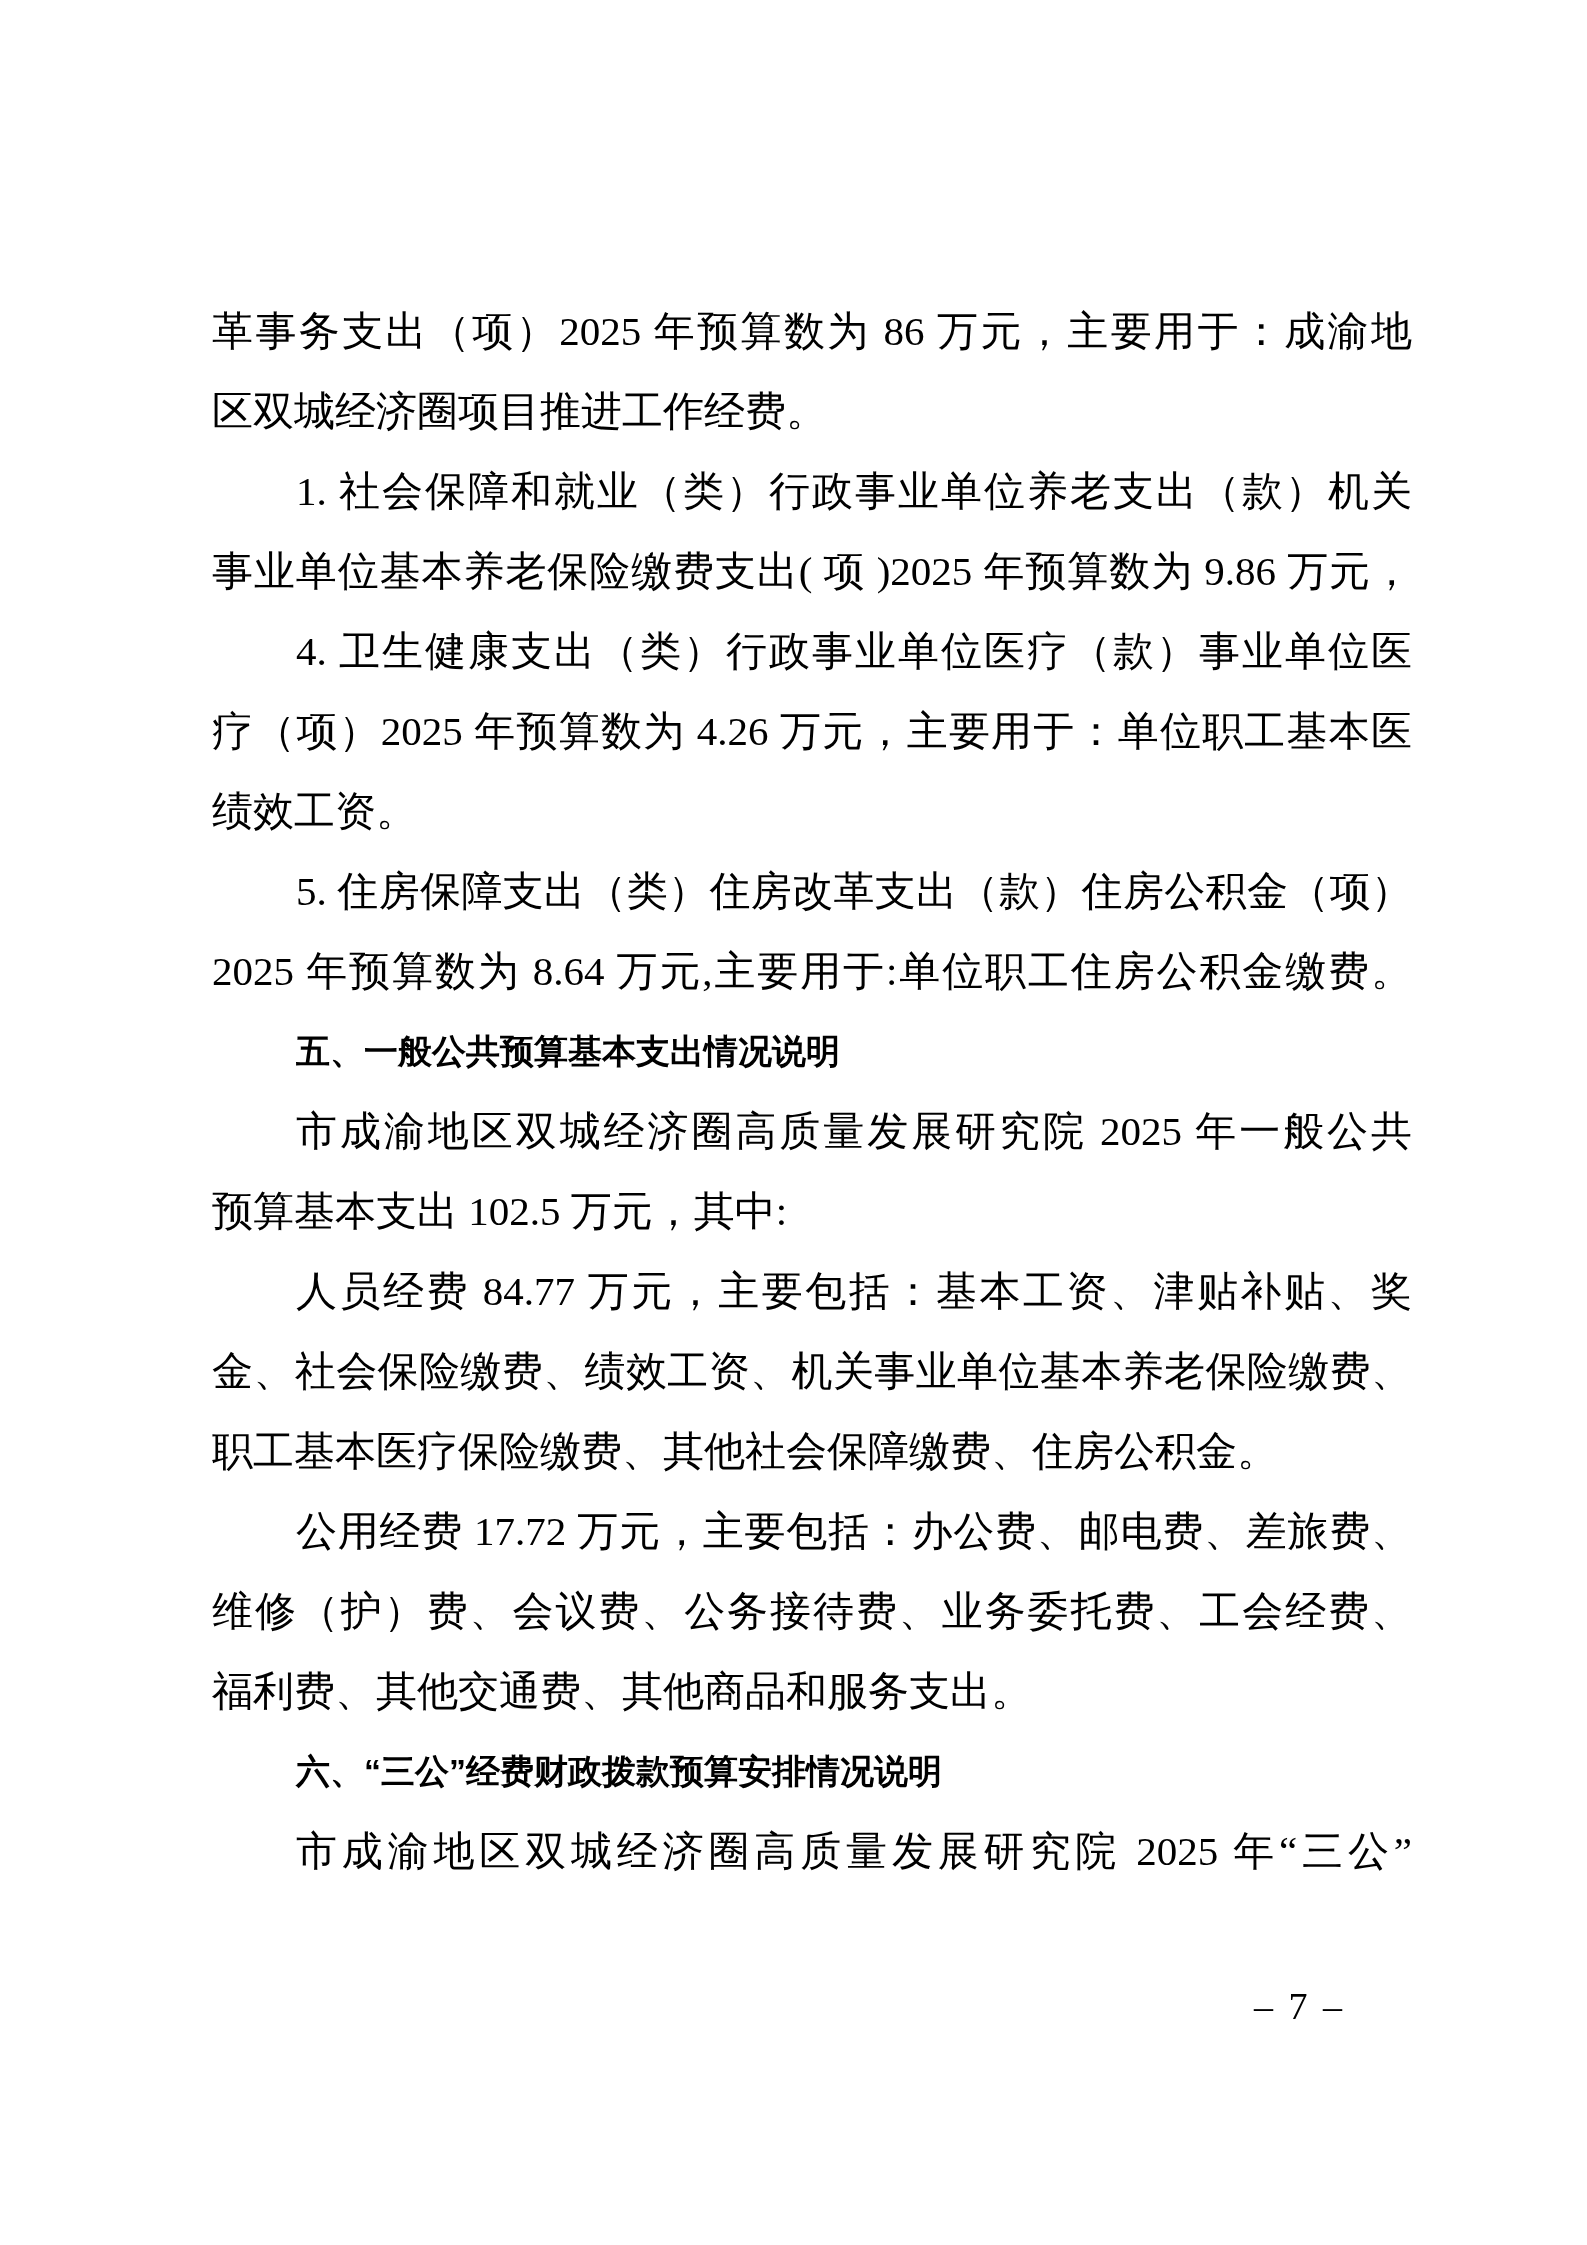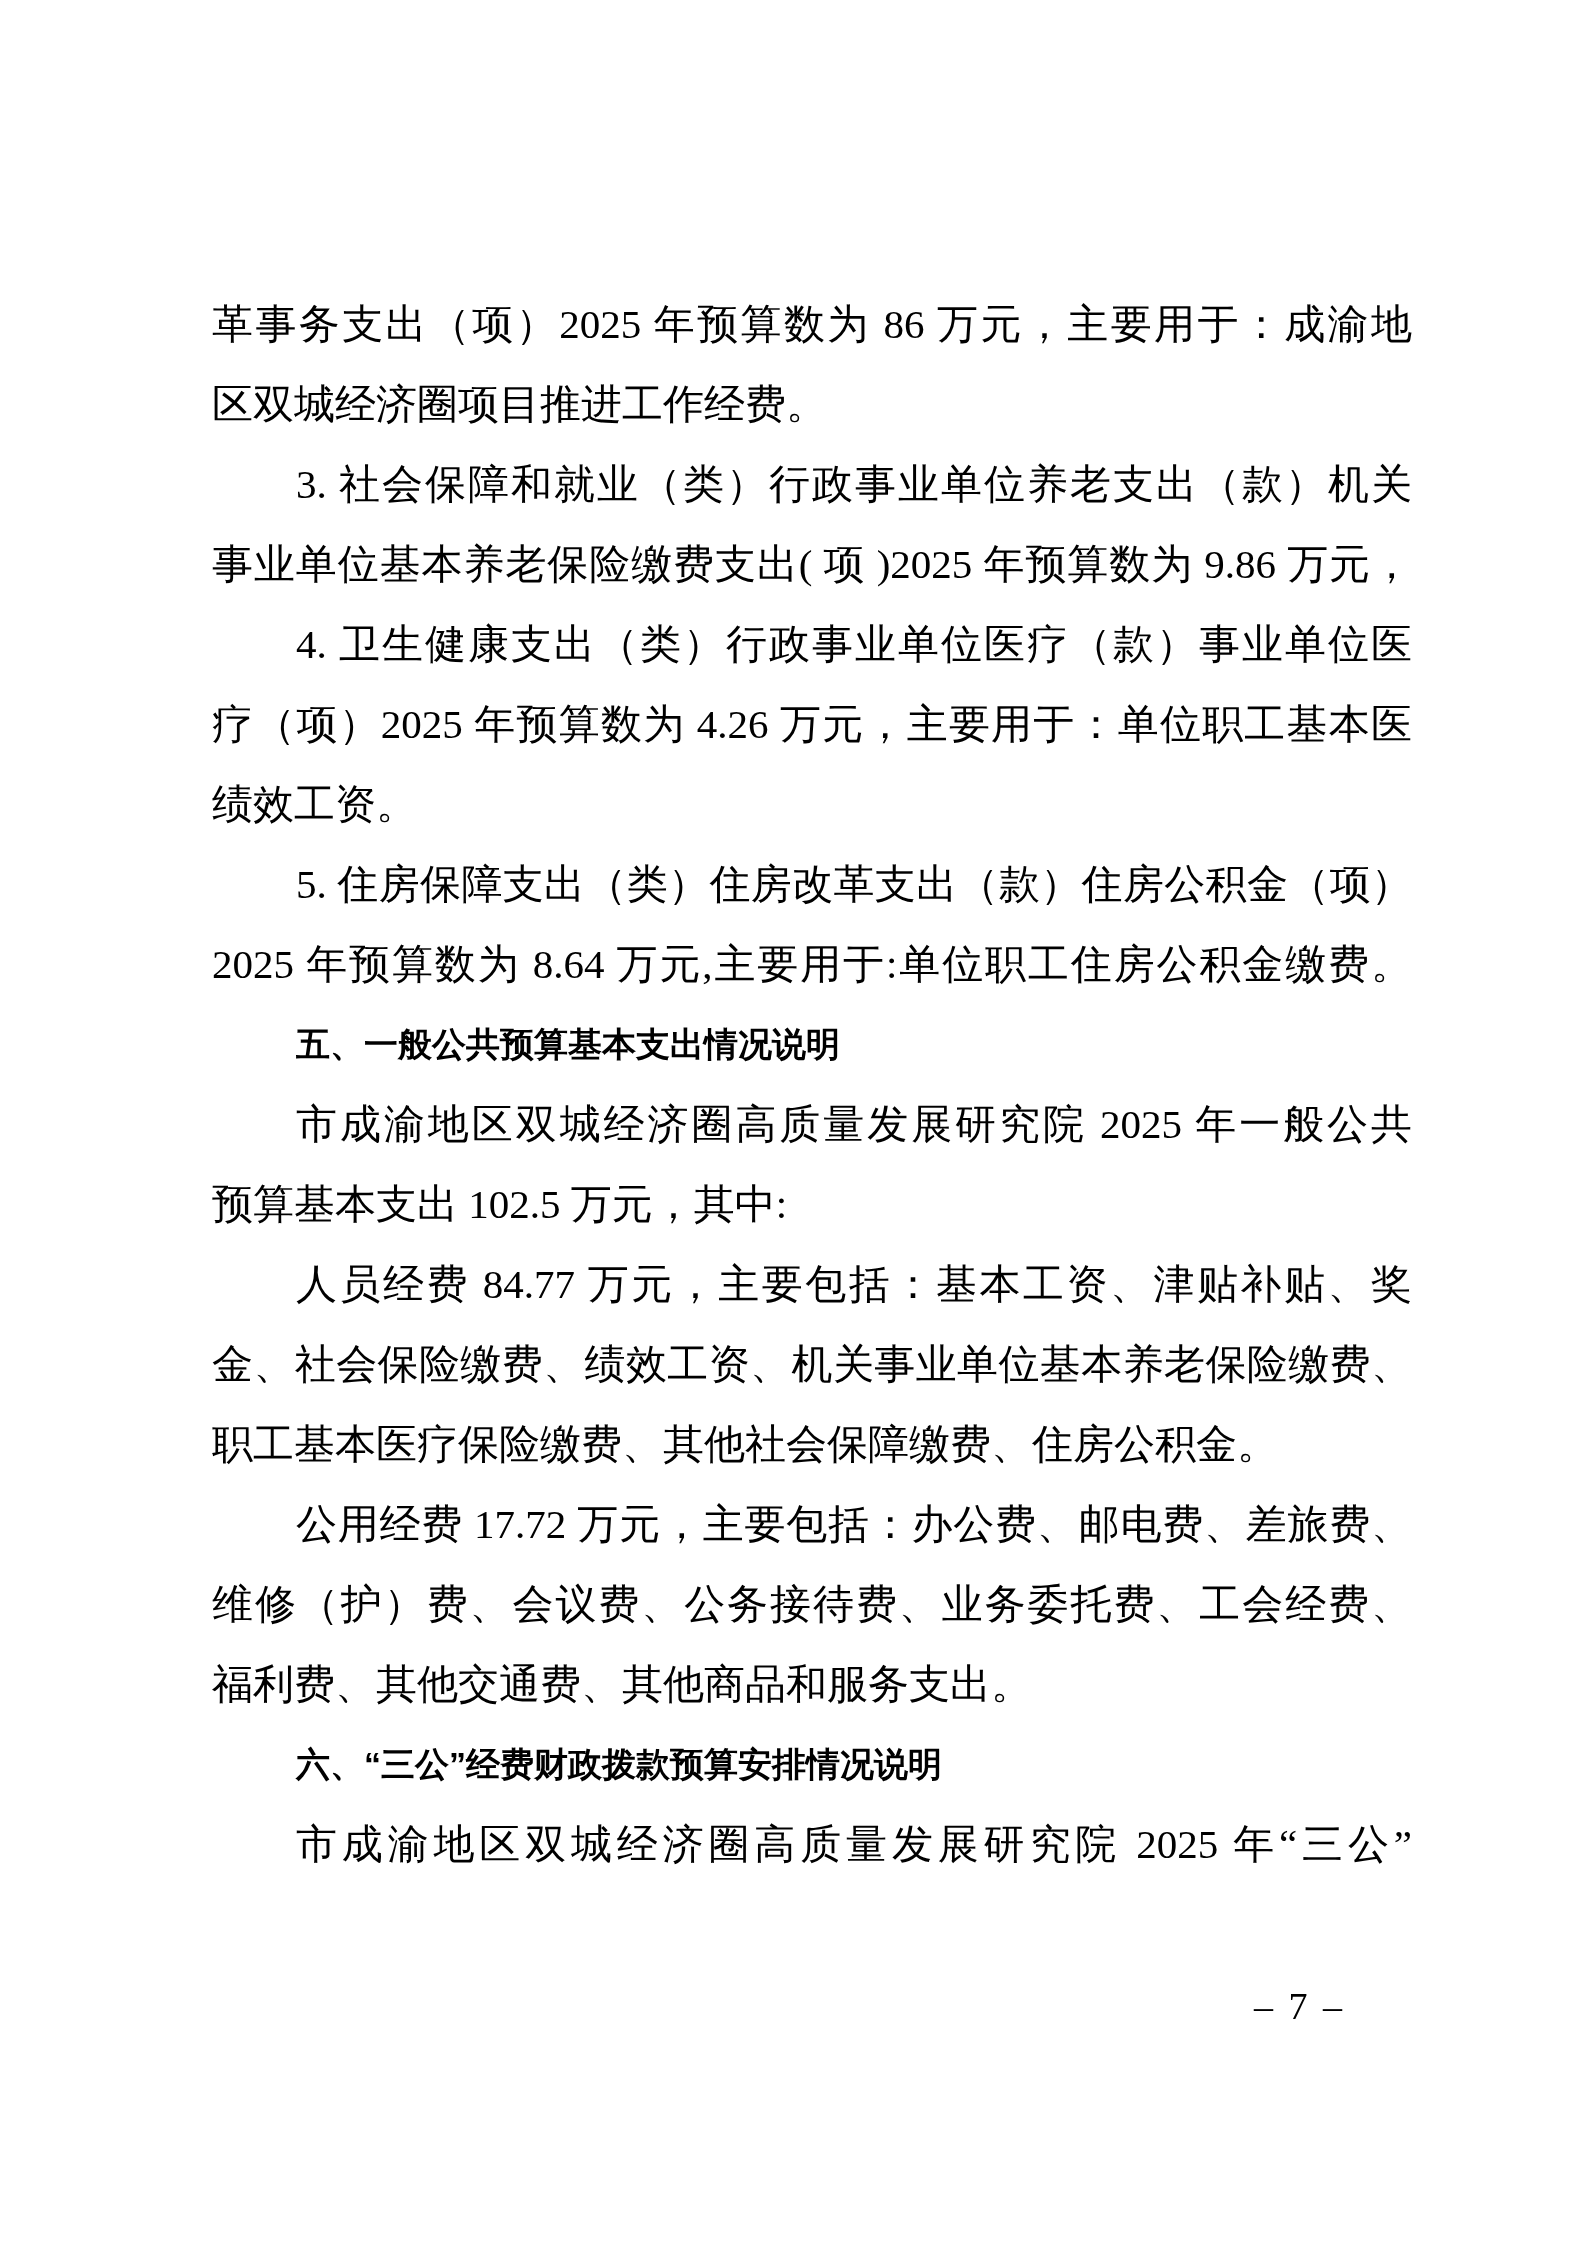--- a/index.html
+++ b/index.html
@@ -12,21 +12,21 @@
     width: 1587px;
     height: 2245px;
     background: #ffffff;
     color: #000000;
     font-family: "Liberation Serif", "DejaVu Serif", serif;
     overflow: hidden;
   }
   .doc-body {
     position: absolute;
     left: 212px;
-    top: 284px;
+    top: 291px;
     width: 1200px;
   }
   .line {
     font-size: 41px;
     height: 80px;
     line-height: 80px;
     overflow: hidden;
     white-space: nowrap;
   }
   .line.fill {
@@ -53,21 +53,21 @@
     color: #000000;
   }
 </style>
 </head>
 <body>
 
 <div class="page">
   <main class="doc-body" id="doc-body">
       <div class="line fill">革事务支出（项）2025 年预算数为 86 万元，主要用于：成渝地</div>
       <div class="line">区双城经济圈项目推进工作经费。</div>
-      <div class="line indent fill">3. 社会保障和就业（类）行政事业单位养老支出（款）机关</div>
+      <div class="line indent fill">1. 社会保障和就业（类）行政事业单位养老支出（款）机关</div>
       <div class="line fill">事业单位基本养老保险缴费支出( 项 )2025 年预算数为 9.86 万元，</div>
       <div class="line indent fill">4. 卫生健康支出（类）行政事业单位医疗（款）事业单位医</div>
       <div class="line fill">疗（项）2025 年预算数为 4.26 万元，主要用于：单位职工基本医</div>
       <div class="line">绩效工资。</div>
       <div class="line indent fill">5. 住房保障支出（类）住房改革支出（款）住房公积金（项）</div>
       <div class="line fill">2025 年预算数为 8.64 万元,主要用于:单位职工住房公积金缴费。</div>
       <div class="line heading indent">五、一般公共预算基本支出情况说明</div>
       <div class="line indent fill">市成渝地区双城经济圈高质量发展研究院 2025 年一般公共</div>
       <div class="line">预算基本支出 102.5 万元，其中:</div>
       <div class="line indent fill">人员经费 84.77 万元，主要包括：基本工资、津贴补贴、奖</div>

